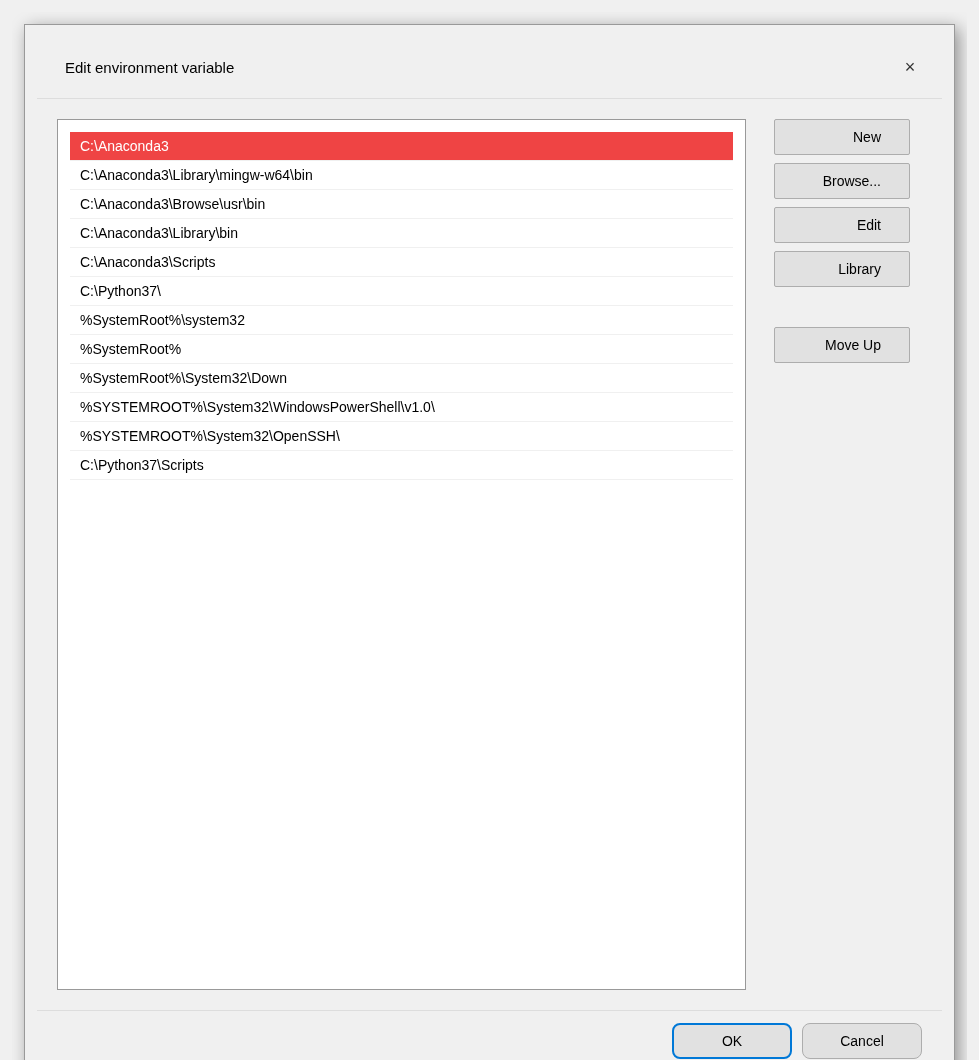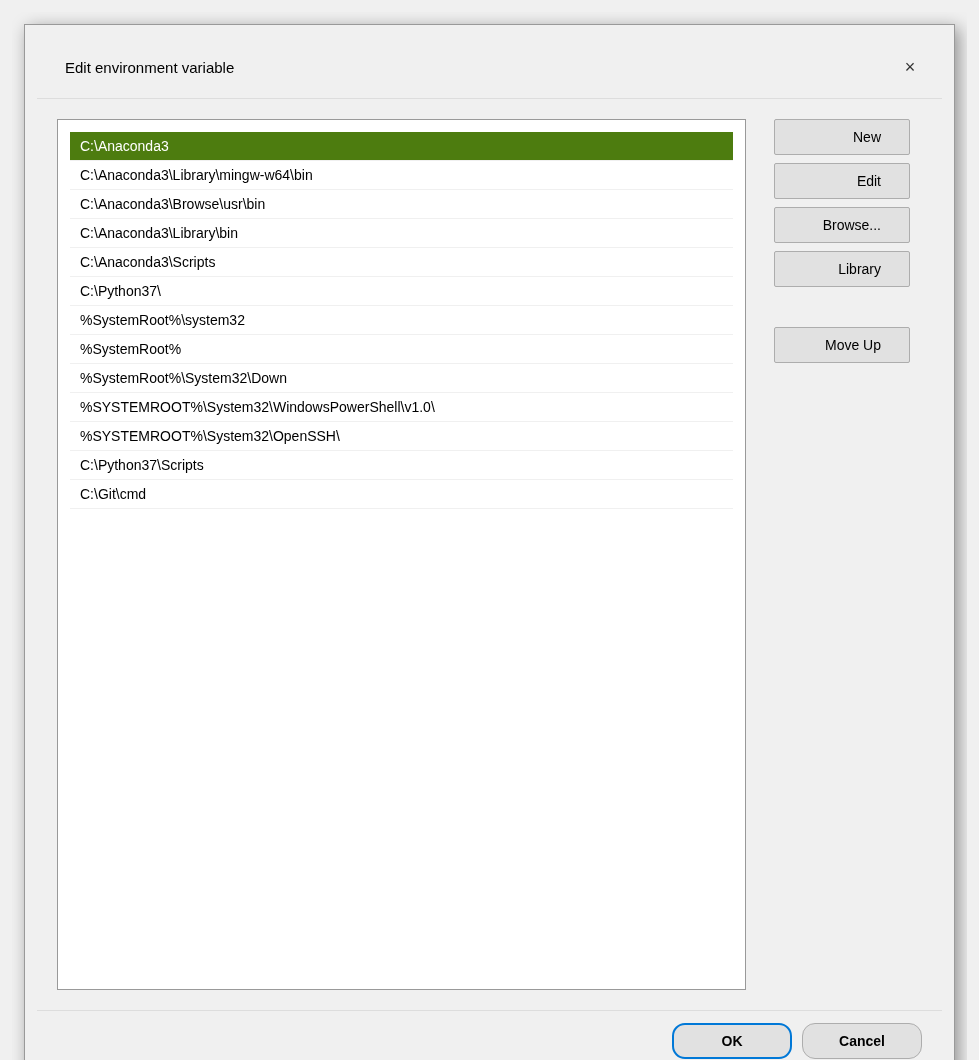--- a/index.html
+++ b/index.html
@@ -78,21 +78,21 @@
       padding: 6px 10px;
       cursor: pointer;
       color: #000;
       border-bottom: 1px solid #f0f0f0;
       white-space: nowrap;
       overflow: hidden;
       text-overflow: ellipsis;
     }
 
     .list-item.selected {
-      background: #4d7c0f;
+      background: #ef4444;
       color: white;
     }
 
     .buttons-panel {
       display: flex;
       flex-direction: column;
       gap: 8px;
       flex-shrink: 0;
       width: 160px;
       padding-top: 0;
@@ -122,27 +122,26 @@
       gap: 10px;
       flex-shrink: 0;
       border-top: 1px solid #ddd;
     }
 
     .footer-btn {
       width: 120px;
       padding: 8px 16px;
       background: #e1e1e1;
       border: 1px solid #adadad;
-      border-radius: 13px;
+      border-radius: 8px;
       cursor: pointer;
       text-align: center;
       font-size: 14px;
       color: #000;
       min-height: 36px;
-      font-weight: bold;
     }
 
     .footer-btn.ok-btn {
       border: 2px solid #0078d7;
     }
   </style>
 </head>
 <body>
 
 <div class="dialog">
@@ -159,32 +158,31 @@
         <div class="list-item">C:\Anaconda3\Browse\usr\bin</div>
         <div class="list-item">C:\Anaconda3\Library\bin</div>
         <div class="list-item">C:\Anaconda3\Scripts</div>
         <div class="list-item">C:\Python37\</div>
         <div class="list-item">%SystemRoot%\system32</div>
         <div class="list-item">%SystemRoot%</div>
         <div class="list-item">%SystemRoot%\System32\Down</div>
         <div class="list-item">%SYSTEMROOT%\System32\WindowsPowerShell\v1.0\</div>
         <div class="list-item">%SYSTEMROOT%\System32\OpenSSH\</div>
         <div class="list-item">C:\Python37\Scripts</div>
-        <div class="list-item">C:\Git\cmd</div>
       </div>
 
     <div class="buttons-panel">
       <button class="action-btn">
         <span>New</span>
       </button>
       <button class="action-btn">
+        <span>Browse...</span>
+      </button>
+      <button class="action-btn">
         <span>Edit</span>
-      </button>
-      <button class="action-btn">
-        <span>Browse...</span>
       </button>
       <button class="action-btn">
         <span>Library</span>
       </button>
       <div class="btn-spacer"></div>
       <button class="action-btn">
         <span>Move Up</span>
       </button>
       <div class="btn-spacer"></div>
     </div>

